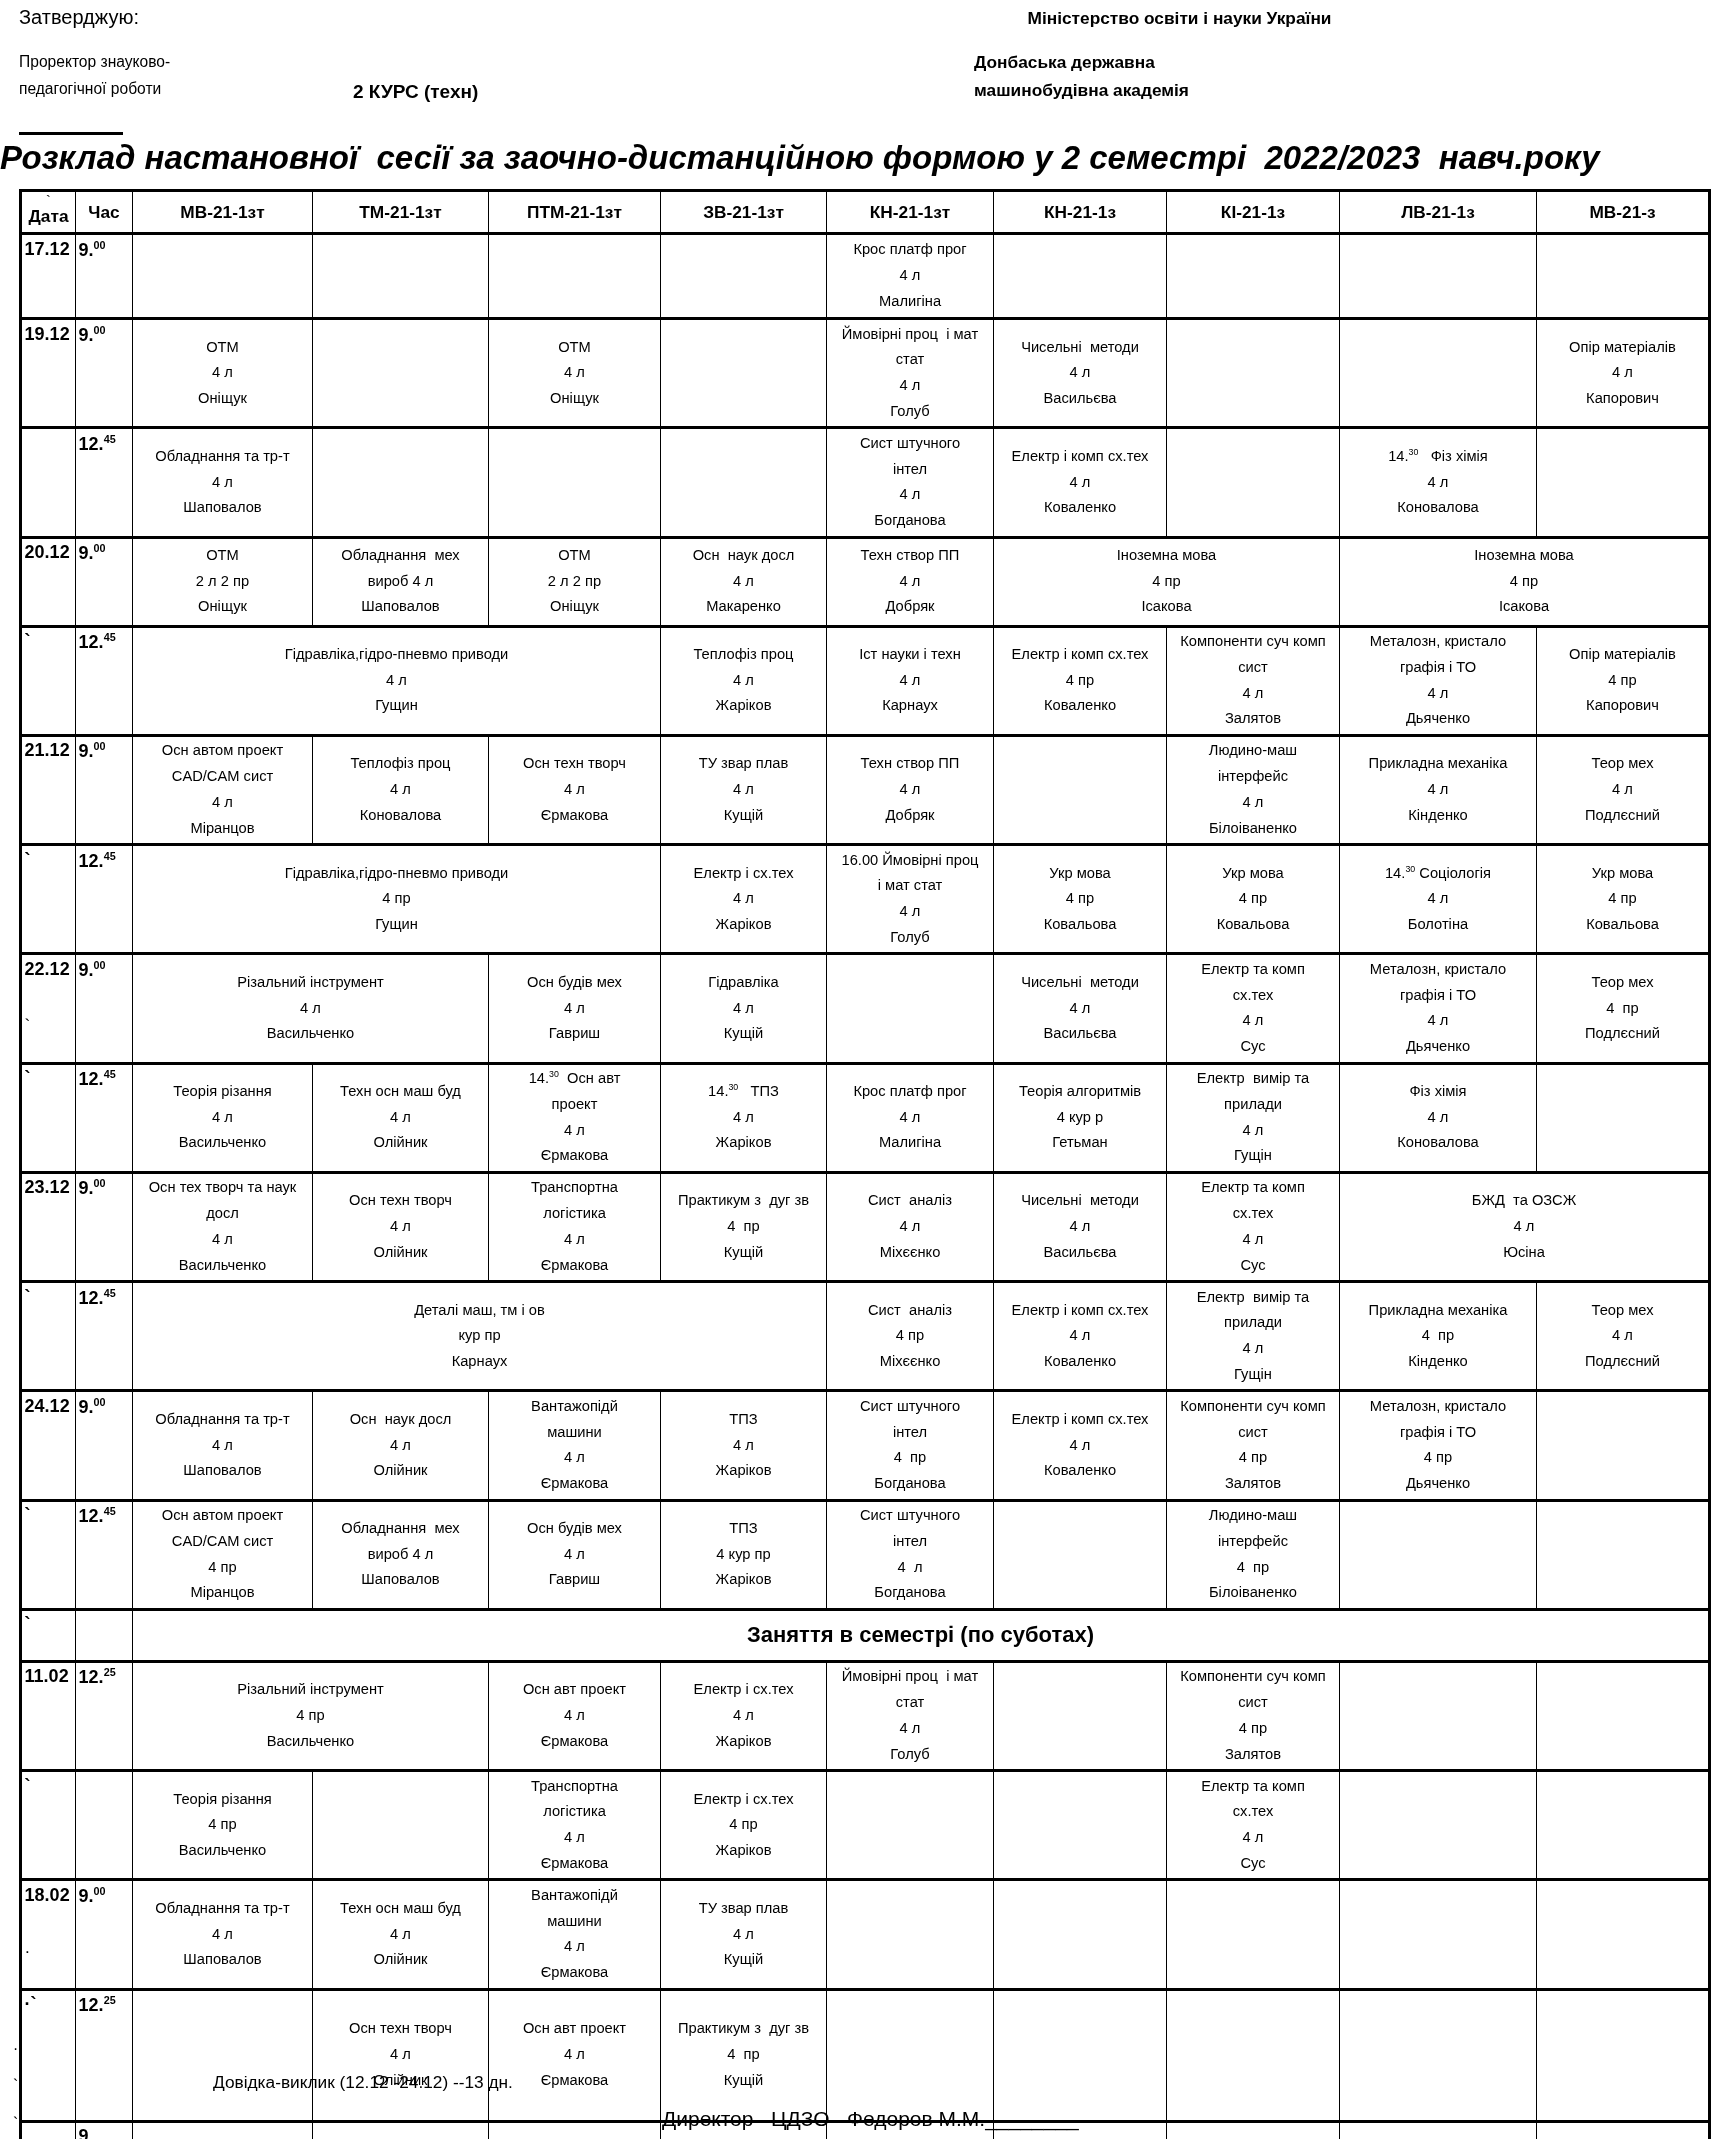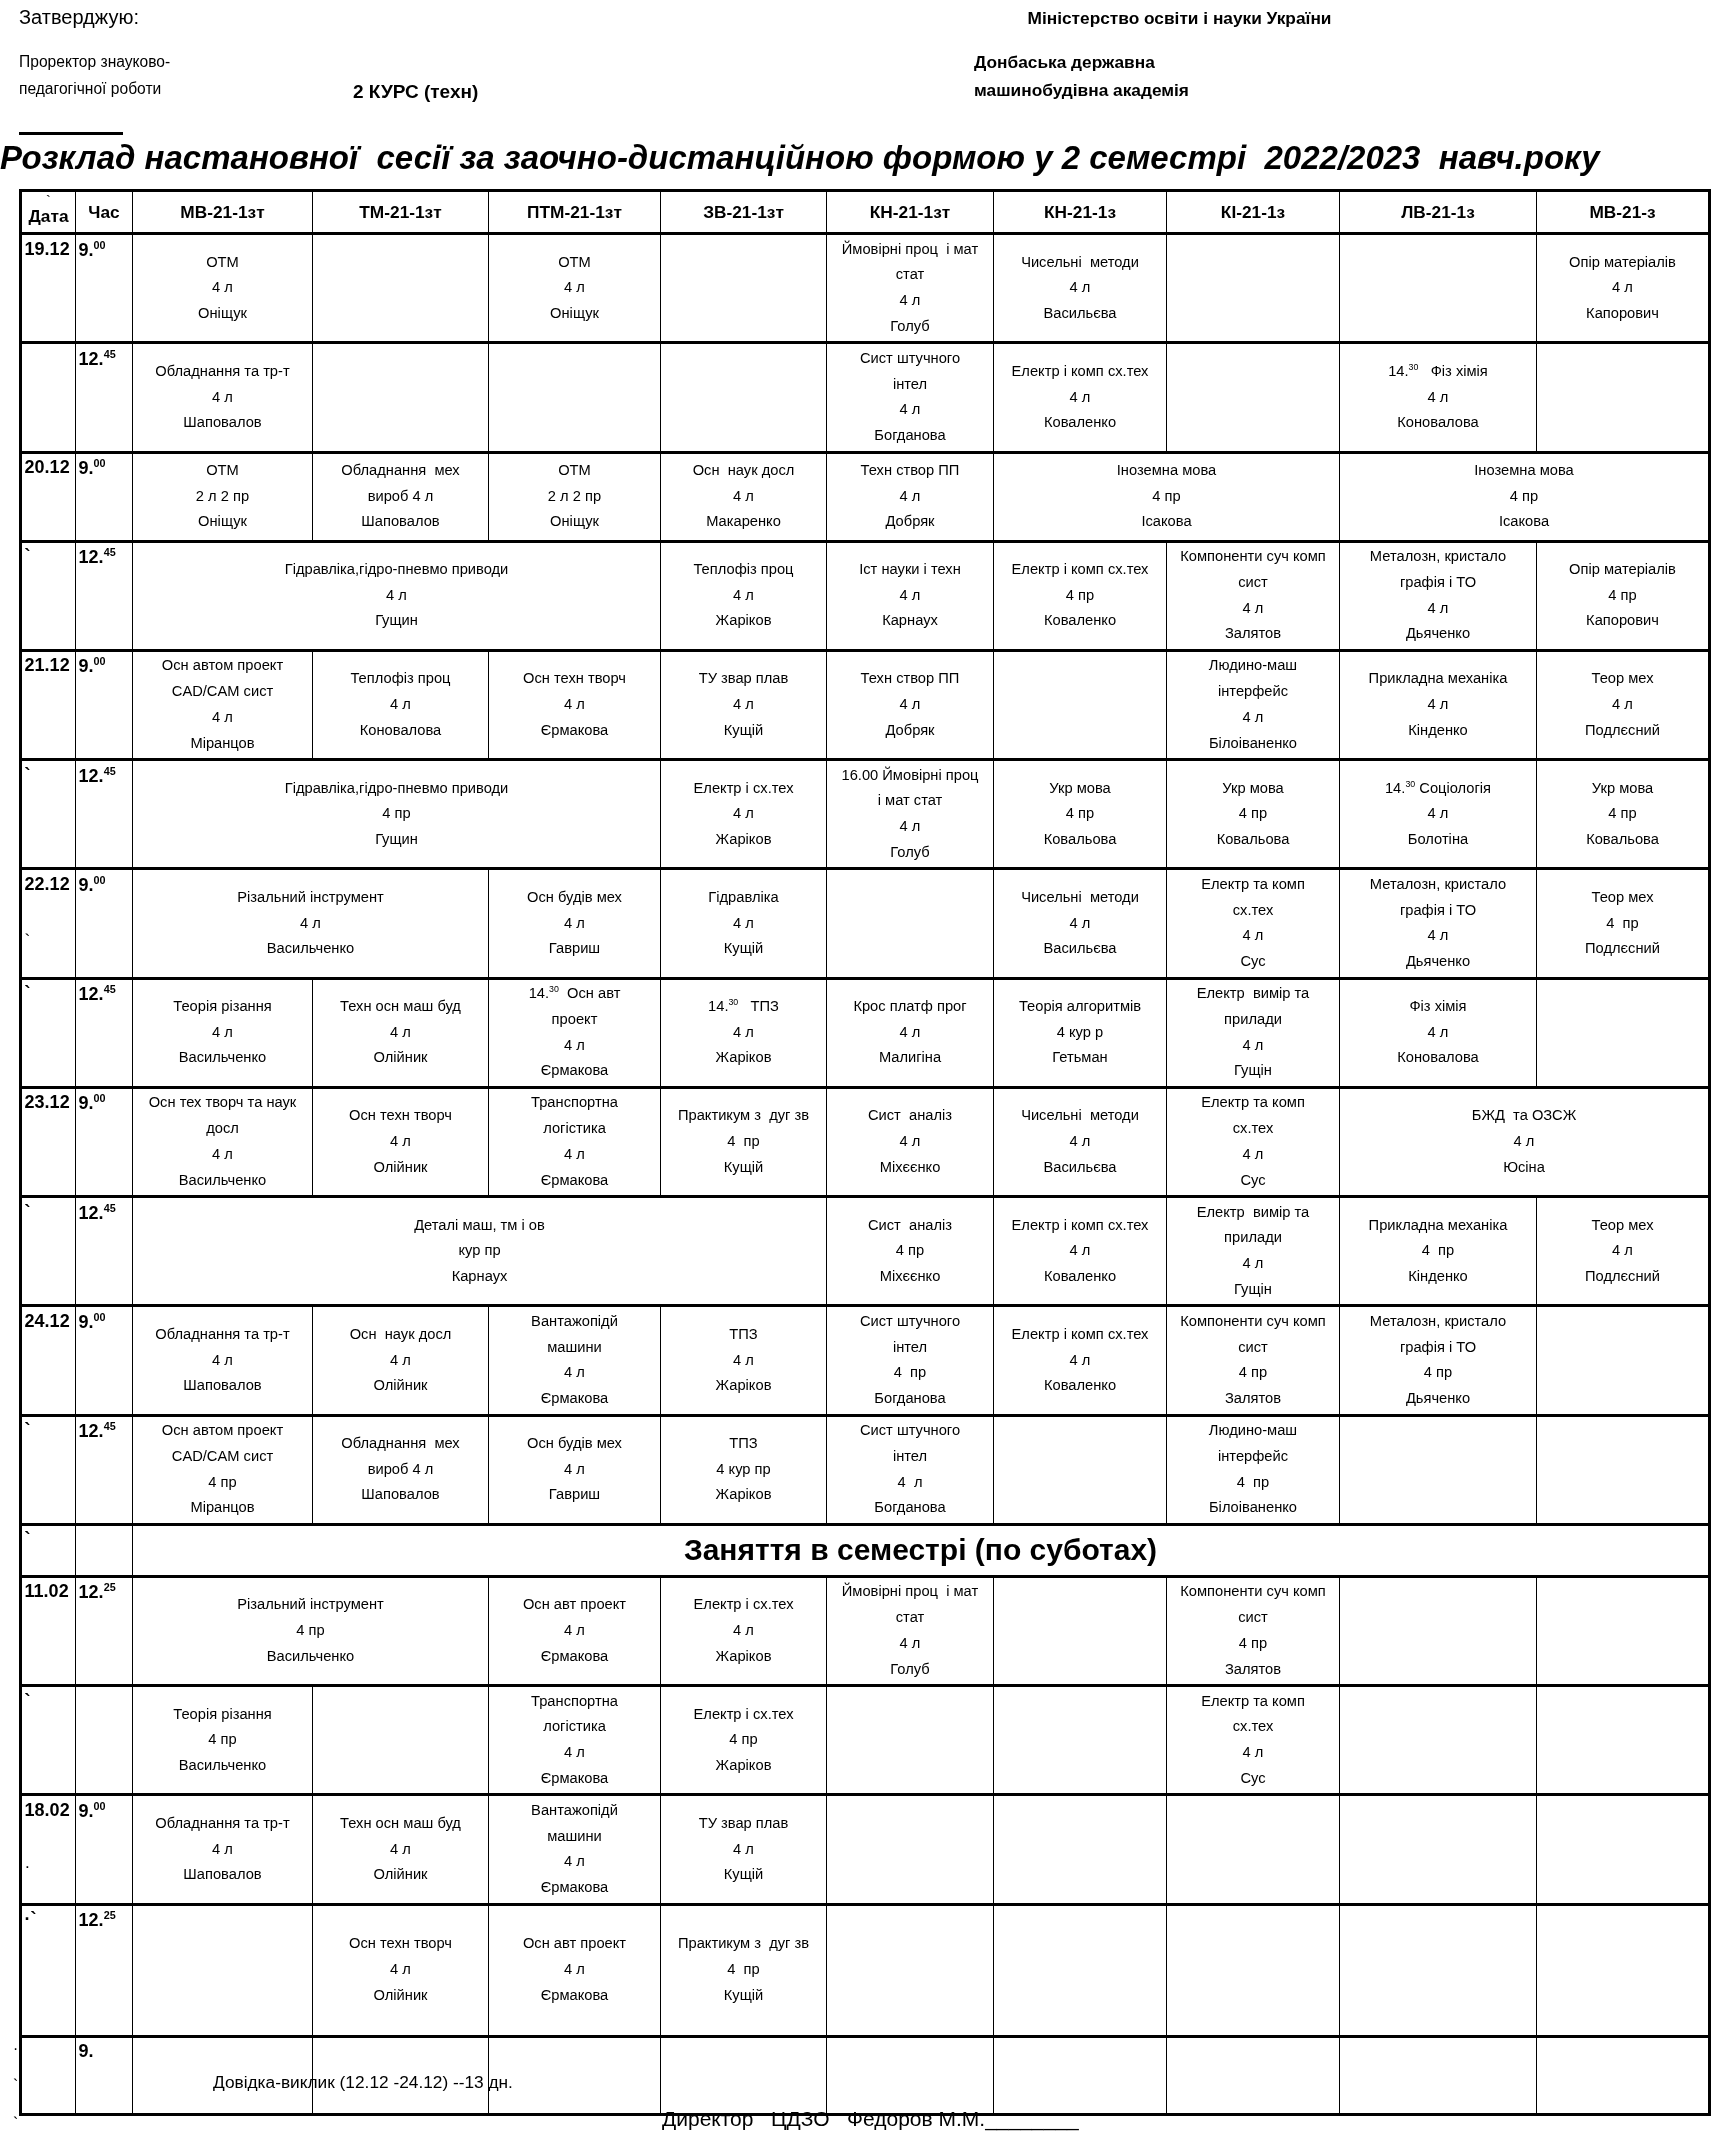--- a/index.html
+++ b/index.html
@@ -26,21 +26,21 @@
     border:1.7px solid #000; border-top-width:3.9px; border-bottom-width:3.9px;
     padding:0; overflow:hidden;
   }
   .sched thead th { font-size:17.3px; font-weight:bold; text-align:center; vertical-align:middle; height:40px; }
   .hmark { font-size:14.7px; font-weight:normal; line-height:0.6; }
   td.c-date, td.c-time { vertical-align:top; text-align:left; font-weight:bold; font-size:18px; padding:3.5px 0 0 2.6px; }
   td.c-date .mark { display:block; margin-top:35px; font-weight:normal; font-size:17.3px; }
   sup { font-size:0.6em; }
   td.subj { text-align:center; vertical-align:middle; font-size:14.7px; line-height:1.75; padding:1.7px 2.6px; }
   td.subj .line { white-space:pre-wrap; }
-  td.banner-td { text-align:center; vertical-align:middle; font-size:30px; font-weight:bold; }
+  td.banner-td { text-align:center; vertical-align:middle; font-size:22px; font-weight:bold; }
   .footnote { left:213px;  top:2072px; font-size:17.3px; font-weight:normal; }
   .director { left:662px; top:2107px; font-size:21px; }
   .margin-marks { left:13px; top:2030px; font-size:15.6px; line-height:2.4; white-space:pre-line; }
 </style>
 </head>
 <body>
 
 <div class="abs approve">Затверджую:</div>
 <div class="abs prorector"><span>Проректор знауково-</span><br><span>педагогічної роботи</span></div>
 <div class="abs sigline"></div>
@@ -95,20 +95,39 @@
         </th>
         <th>
           <div>ЛВ-21-1з</div>
         </th>
         <th>
           <div>МВ-21-з</div>
         </th>
       </tr>
     </thead>
   <tbody>
+      <tr style="height: 85px;">
+        <td class="c-date">
+          <div>17.12</div>
+        </td>
+        <td class="c-time">9.<sup>00</sup></td>
+        <td class="subj"></td>
+        <td class="subj"></td>
+        <td class="subj"></td>
+        <td class="subj"></td>
+        <td class="subj" colspan="1">
+          <div class="line">Крос платф прог</div>
+          <div class="line">4 л</div>
+          <div class="line">Малигіна</div>
+        </td>
+        <td class="subj"></td>
+        <td class="subj"></td>
+        <td class="subj"></td>
+        <td class="subj"></td>
+      </tr>
       <tr style="height: 84px;">
         <td class="c-date">
           <div>19.12</div>
         </td>
         <td class="c-time">9.<sup>00</sup></td>
         <td class="subj" colspan="1">
           <div class="line">ОТМ</div>
           <div class="line">4 л</div>
           <div class="line">Оніщук</div>
         </td>

